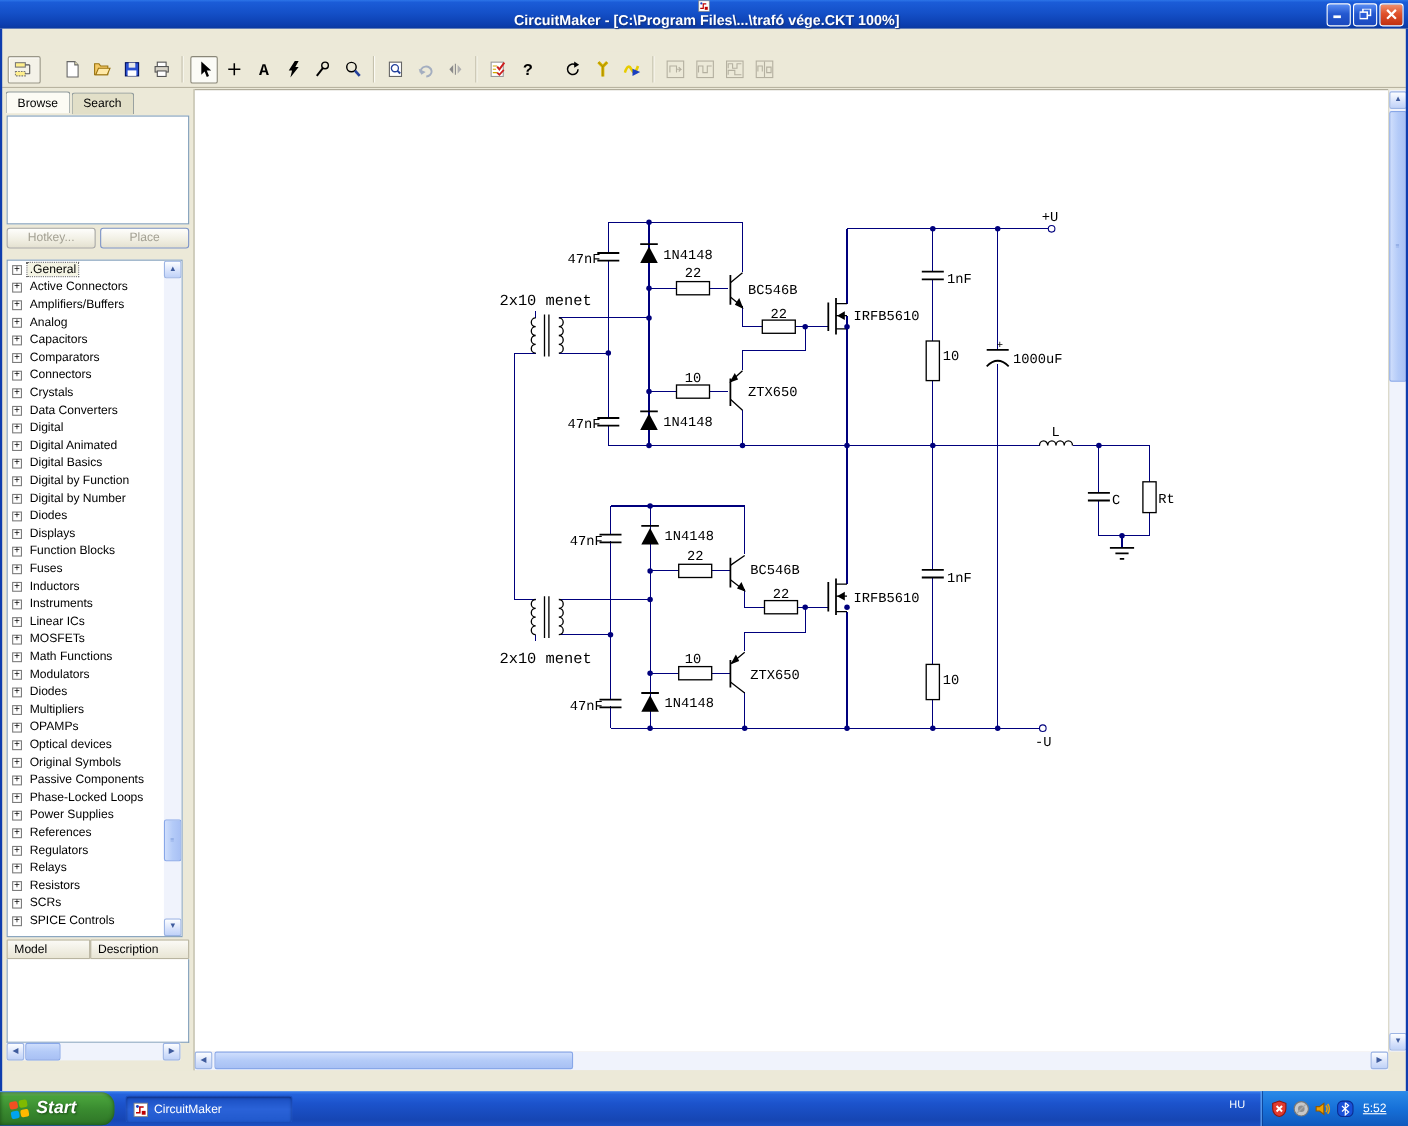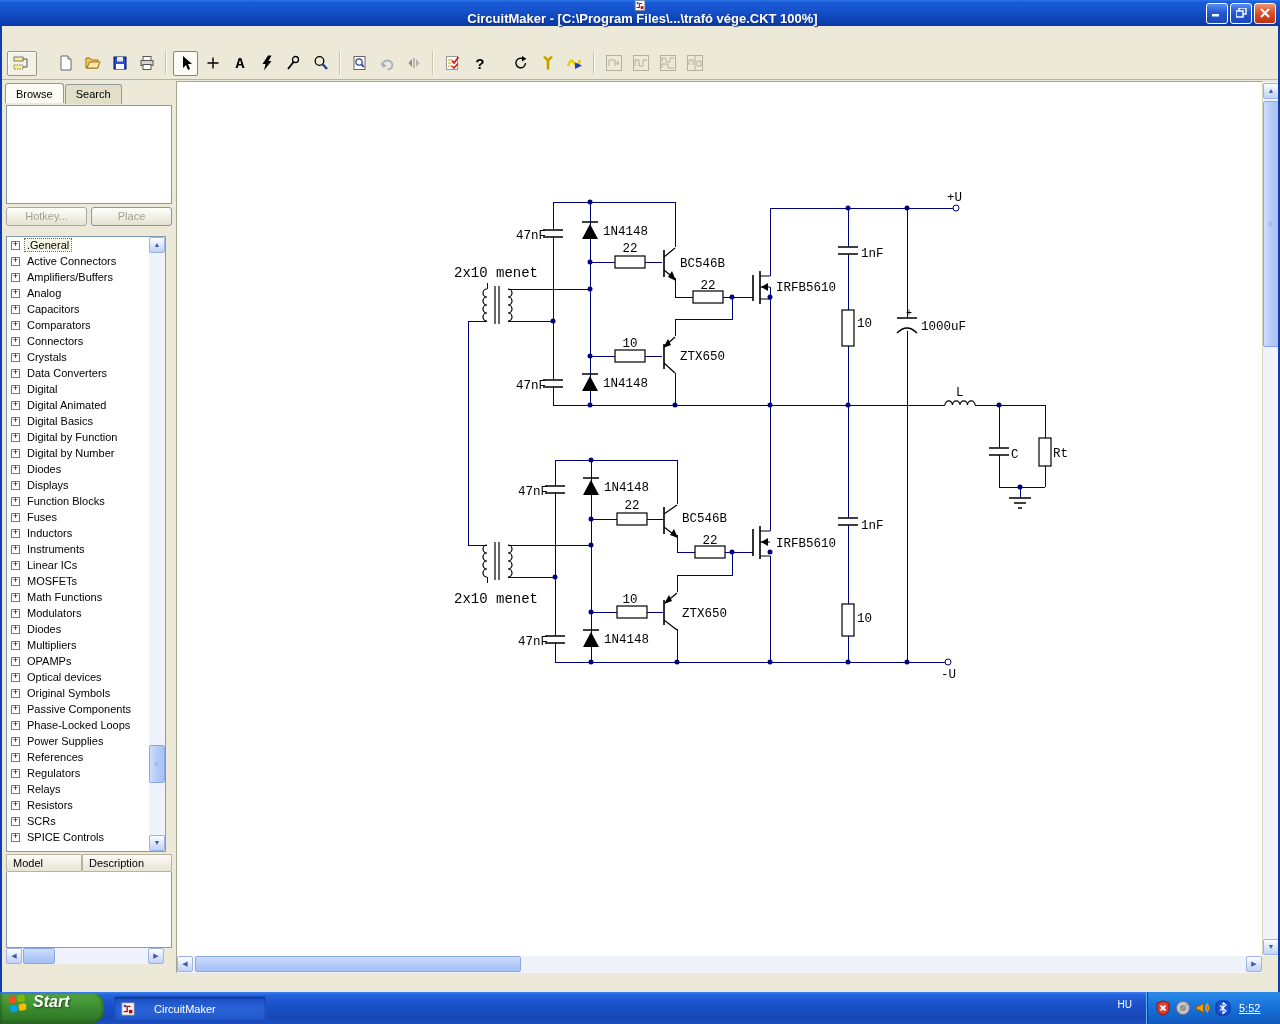--- a/index.html
+++ b/index.html
@@ -76,25 +76,25 @@
   .hscroll { position:absolute; left:177px; top:956px; width:1085px; height:17px; background:#f0f3fc; }
   .bstrip { position:absolute; left:2px; top:973px; width:1276px; height:17px; background:#ece9d8; }
 
   svg text { font-family:"Liberation Mono",monospace; fill:#000; }
 
   
   .taskbar { position:absolute; left:0; top:992px; width:1280px; height:32px;
     background:linear-gradient(180deg,#3a80f0 0%,#2563dc 9%,#1c53cc 35%,#1646b4 80%,#1d50c4 100%); }
   .startbtn { position:absolute; left:0; top:1px; width:104px; height:30px; border-radius:0 12px 12px 0;
     background:linear-gradient(180deg,#7ebe6e 0%,#4aa43c 12%,#3a8c30 50%,#2e7426 100%);
-    box-shadow:0 0 4px #1a4a14 inset; display:flex; padding-left:8px; gap:5px; }
+    box-shadow:0 0 4px #1a4a14 inset; display:flex; align-items:center; padding-left:8px; gap:5px; }
   .startbtn .stext { color:#fff; font-size:16px; font-weight:bold; font-style:italic; text-shadow:1px 1px 2px #1c4c16; }
   .taskitem { position:absolute; left:114px; top:4px; width:152px; height:25px; border-radius:3px;
     background:linear-gradient(180deg,#1a4ec0,#2a62d8 50%,#2058cc); box-shadow:0 1px 2px #0c2c78 inset;
-    display:flex; align-items:center; padding-left:6px; gap:19px; border:1px solid #1538922e; }
+    display:flex; align-items:center; padding-left:6px; gap:5px; border:1px solid #1538922e; }
   .taskitem .ttext { color:#fff; font-size:11px; }
   .tray { position:absolute; right:0; top:0; width:134px; height:32px;
     background:linear-gradient(180deg,#2a8ae8 0%,#1670d8 50%,#1058bc 100%);
     border-left:1px solid #6db0f4; box-shadow:1px 0 0 #0c3c90 inset; display:flex; align-items:center; gap:4px; padding-left:8px; }
   .lang { position:absolute; right:148px; top:7px; color:#fff; font-size:10px; }
   .clock { color:#fff; font-size:11px; margin-left:4px;text-decoration:underline; }
 
   .borderL { position:absolute; left:0; top:26px; width:2px; height:966px; background:#0f3dae; }
   .borderR { position:absolute; right:0; top:26px; width:2px; height:966px; background:#0f3dae; }
 </style>

